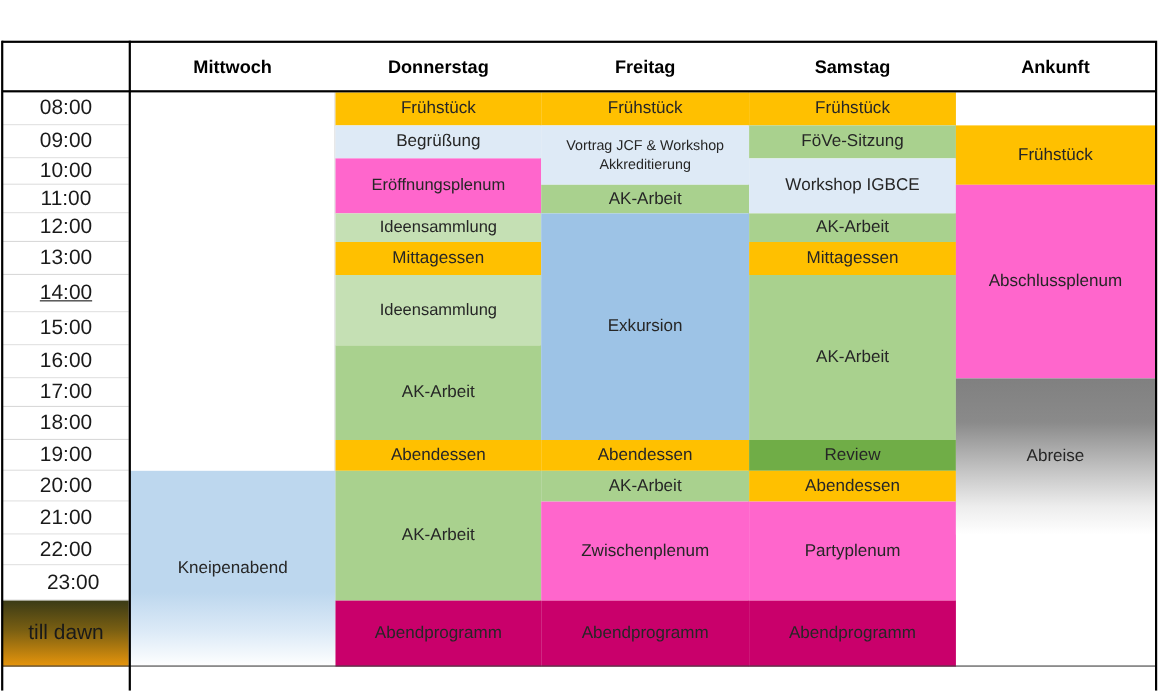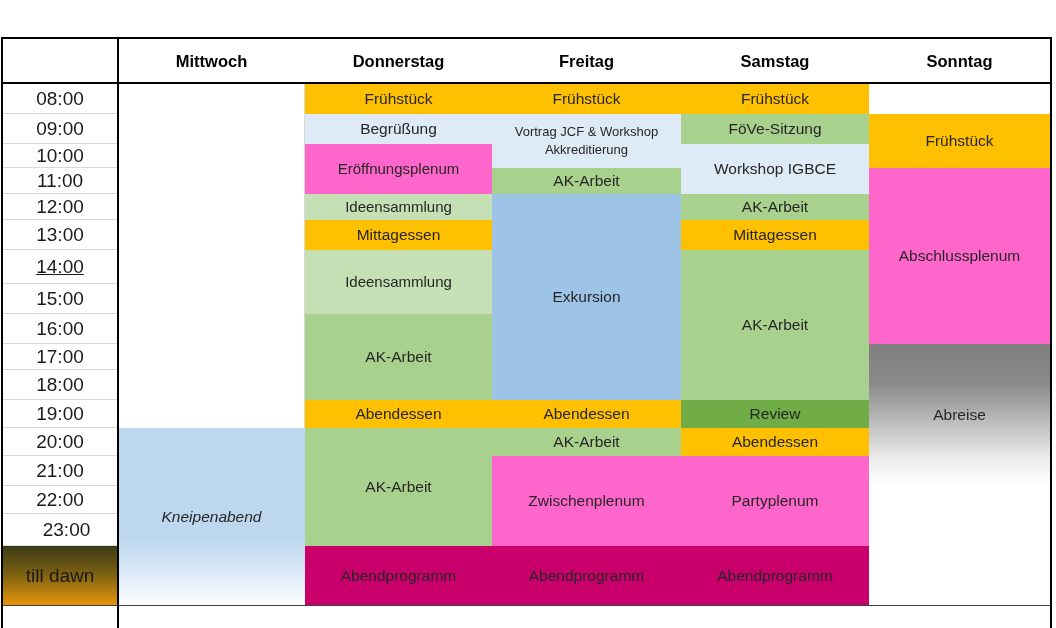--- a/index.html
+++ b/index.html
@@ -89,21 +89,21 @@
 </head>
 <body>
 
 <div id="page">
   <div class="grid" id="grid">
       <div class="cell hdr" style="left: 2px; top: 3px; width: 116px; height: 45px;"></div>
       <div class="cell hdr" style="left: 118px; top: 3px; width: 187px; height: 45px;">Mittwoch</div>
       <div class="cell hdr" style="left: 305px; top: 3px; width: 187px; height: 45px;">Donnerstag</div>
       <div class="cell hdr" style="left: 492px; top: 3px; width: 189px; height: 45px;">Freitag</div>
       <div class="cell hdr" style="left: 681px; top: 3px; width: 188px; height: 45px;">Samstag</div>
-      <div class="cell hdr" style="left: 869px; top: 3px; width: 181px; height: 45px;">Sonntag</div>
+      <div class="cell hdr" style="left: 869px; top: 3px; width: 181px; height: 45px;">Ankunft</div>
       <div class="cell timecell" style="left: 2px; top: 48px; width: 116px; height: 30px;">08:00</div>
       <div class="hline" style="left: 2px; top: 77px; width: 116px; height: 1px;"></div>
       <div class="cell timecell" style="left: 2px; top: 78px; width: 116px; height: 30px;">09:00</div>
       <div class="hline" style="left: 2px; top: 107px; width: 116px; height: 1px;"></div>
       <div class="cell timecell" style="left: 2px; top: 108px; width: 116px; height: 24px;">10:00</div>
       <div class="hline" style="left: 2px; top: 131px; width: 116px; height: 1px;"></div>
       <div class="cell timecell" style="left: 2px; top: 132px; width: 116px; height: 26px;">11:00</div>
       <div class="hline" style="left: 2px; top: 157px; width: 116px; height: 1px;"></div>
       <div class="cell timecell" style="left: 2px; top: 158px; width: 116px; height: 26px;">12:00</div>
       <div class="hline" style="left: 2px; top: 183px; width: 116px; height: 1px;"></div>
@@ -128,21 +128,21 @@
       <div class="cell timecell" style="left: 2px; top: 450px; width: 116px; height: 28px;">22:00</div>
       <div class="hline" style="left: 2px; top: 477px; width: 116px; height: 1px;"></div>
       <div class="cell timecell" style="left: 2px; top: 478px; width: 116px; height: 32px; padding-left: 16px;">23:00</div>
       <div class="hline" style="left: 2px; top: 509px; width: 116px; height: 1px;"></div>
       <div class="cell timecell dawn" style="left: 2px; top: 510px; width: 116px; height: 60px; background: linear-gradient(rgb(59, 59, 22) 0%, rgb(122, 95, 18) 45%, rgb(232, 150, 12) 100%);">till dawn</div>
       <div class="vline-light" style="left: 117px; top: 48px; width: 1px; height: 522px;"></div>
       <div class="vline-light" style="left: 304px; top: 48px; width: 1px; height: 522px;"></div>
       <div class="vline-light" style="left: 491px; top: 48px; width: 1px; height: 522px;"></div>
       <div class="vline-light" style="left: 680px; top: 48px; width: 1px; height: 522px;"></div>
       <div class="vline-light" style="left: 868px; top: 48px; width: 1px; height: 522px;"></div>
-      <div class="cell" style="left: 118px; top: 392px; width: 187px; height: 178px; background: linear-gradient(rgb(189, 215, 238) 0%, rgb(189, 215, 238) 62%, rgb(220, 234, 247) 82%, rgb(255, 255, 255) 100%); font-style: italic;">Kneipenabend</div>
+      <div class="cell" style="left: 118px; top: 392px; width: 187px; height: 178px; background: linear-gradient(rgb(189, 215, 238) 0%, rgb(189, 215, 238) 62%, rgb(220, 234, 247) 82%, rgb(255, 255, 255) 100%);">Kneipenabend</div>
       <div class="cell" style="left: 305px; top: 48px; width: 187px; height: 30px; background: rgb(255, 192, 0);">Frühstück</div>
       <div class="cell" style="left: 305px; top: 78px; width: 187px; height: 30px; background: rgb(222, 234, 246);">Begrüßung</div>
       <div class="cell" style="left: 305px; top: 108px; width: 187px; height: 50px; background: rgb(255, 102, 204); font-size: 15px;">Eröffnungsplenum</div>
       <div class="cell" style="left: 305px; top: 158px; width: 187px; height: 26px; background: rgb(197, 224, 180); font-size: 15px;">Ideensammlung</div>
       <div class="cell" style="left: 305px; top: 184px; width: 187px; height: 30px; background: rgb(255, 192, 0);">Mittagessen</div>
       <div class="cell" style="left: 305px; top: 214px; width: 187px; height: 64px; background: rgb(197, 224, 180); font-size: 15px;">Ideensammlung</div>
       <div class="cell" style="left: 305px; top: 278px; width: 187px; height: 86px; background: rgb(169, 209, 142);">AK-Arbeit</div>
       <div class="cell" style="left: 305px; top: 364px; width: 187px; height: 28px; background: rgb(255, 192, 0);">Abendessen</div>
       <div class="cell" style="left: 305px; top: 392px; width: 187px; height: 118px; background: rgb(169, 209, 142);">AK-Arbeit</div>
       <div class="cell" style="left: 305px; top: 510px; width: 187px; height: 60px; background: rgb(201, 0, 107);">Abendprogramm</div>

